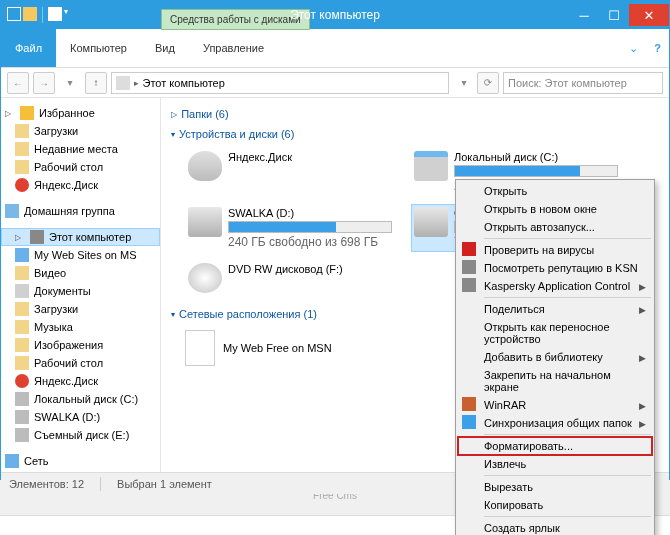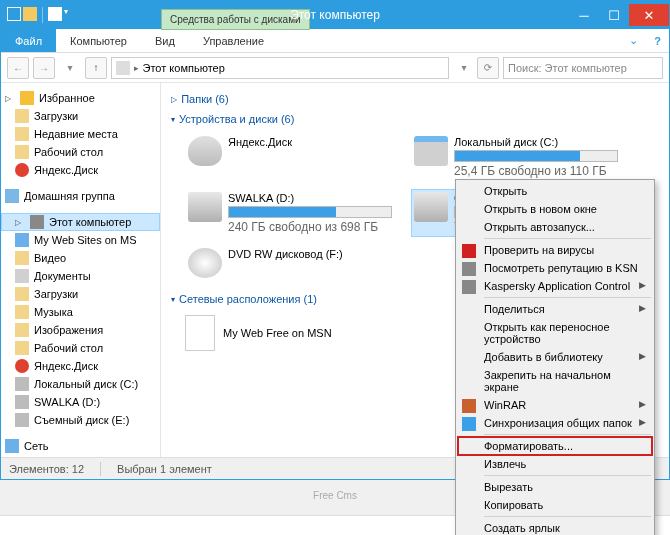--- a/index.html
+++ b/index.html
@@ -10,21 +10,21 @@
 .titlebar { height: 28px; background: #2e9de0; display: flex; align-items: center; color: #fff; }
 .titlebar-icons { display: flex; gap: 2px; padding: 0 6px; }
 .titlebar-icons .qicon { width: 14px; height: 14px; background: #fff; display: inline-block; }
 .titlebar-icons .sep { width: 1px; height: 16px; background: rgba(255,255,255,0.4); margin: 0 3px; }
 .ribbon-tab-title { background: #c6e8c6; color: #333; padding: 4px 8px; border: 1px solid #8fbf8f; position: absolute; left: 160px; top: 8px; font-size: 10px; }
 .window-title { position: absolute; left: 50%; transform: translateX(-50%); color: #fff; font-size: 12px; }
 .win-controls { margin-left: auto; display: flex; }
 .win-controls .wc { width: 30px; height: 22px; display: flex; align-items: center; justify-content: center; color: #fff; font-size: 13px; }
 .win-controls .wc.close { background: #e04030; width: 40px; }
 
-.menubar { height: 24px; background: #fff; display: flex; align-items: stretch; border-bottom: 1px solid #ddd; }
+.menubar { height: 39px; background: #fff; display: flex; align-items: stretch; border-bottom: 1px solid #ddd; }
 .menubar .mb-item { padding: 4px 14px; color: #333; display: flex; align-items: center; }
 .menubar .mb-item.file { background: #2e9de0; color: #fff; }
 .menubar .mb-spacer { flex: 1; }
 .menubar .mb-help { padding: 4px 8px; color: #2e9de0; display:flex; align-items:center; }
 
 .addressbar { height: 30px; display: flex; align-items: center; padding: 3px 6px; gap: 4px; border-bottom: 1px solid #e5e5e5; }
 .navbtn { width: 22px; height: 22px; border: 1px solid #ccc; border-radius: 2px; display: flex; align-items: center; justify-content: center; background: #f8f8f8; color: #888; font-size: 10px; }
 .navbtn.enabled { color: #333; }
 .crumb { flex: 1; height: 22px; border: 1px solid #ccc; display: flex; align-items: center; padding: 0 4px; gap: 4px; }
 .crumb .sep { color: #666; font-size: 9px; }
@@ -68,21 +68,21 @@
 .drive .dfree { color: #666; font-size: 12px; }
 .netloc { display: flex; align-items: center; gap: 8px; padding: 6px 0 0 14px; }
 .netloc .ficon { width: 30px; height: 36px; background: #fff; border: 1px solid #ccc; }
 
 .arrow { position: absolute; left: 290px; top: 190px; pointer-events: none; }
 
 .statusbar { height: 22px; background: #f0f0f0; border-top: 1px solid #ddd; display: flex; align-items: center; padding: 0 8px; gap: 16px; color: #555; }
 .statusbar .sep { width: 1px; height: 14px; background: #ccc; }
 
 .context-menu { position: absolute; right: 14px; top: 178px; width: 200px; background: #f0f0f0; border: 1px solid #a0a0a0; box-shadow: 3px 3px 6px rgba(0,0,0,0.25); padding: 2px; z-index: 10; }
-.cm-item { padding: 3px 6px 3px 26px; color: #000; position: relative; display: flex; align-items: flex-start; }
+.cm-item { padding: 3px 6px 3px 26px; color: #000; position: relative; display: flex; align-items: flex-end; }
 .cm-item .sub { margin-left: auto; font-size: 9px; color: #555; }
 .cm-item .cmicon { position: absolute; left: 4px; width: 14px; height: 14px; }
 .cm-item.highlighted { outline: 2px solid #d02020; outline-offset: -1px; }
 .cm-sep { height: 1px; background: #d0d0d0; margin: 2px 1px 2px 26px; }
 
 .footer-text { text-align: center; color: #aaa; padding: 10px; font-size: 10px; }
 .bottom-strip { position: absolute; bottom: 0; left: 0; right: 0; height: 20px; background: #fff; border-top: 1px solid #ddd; }
 </style>
 </head>
 <body>

